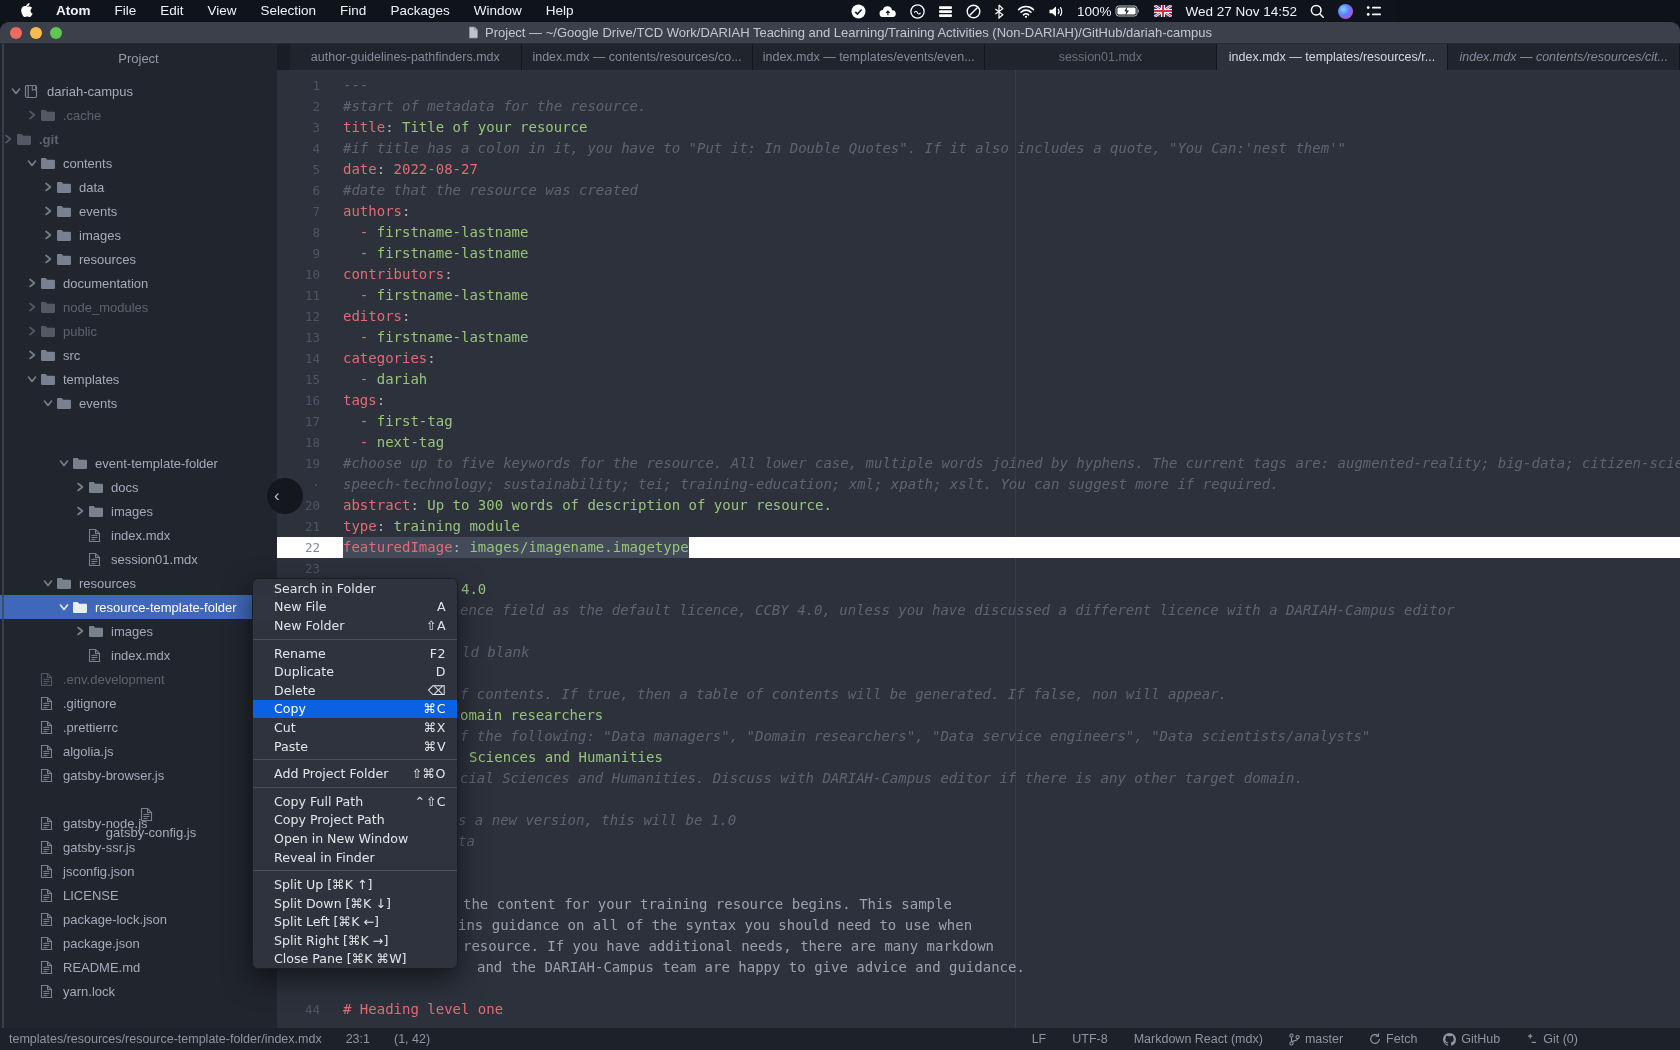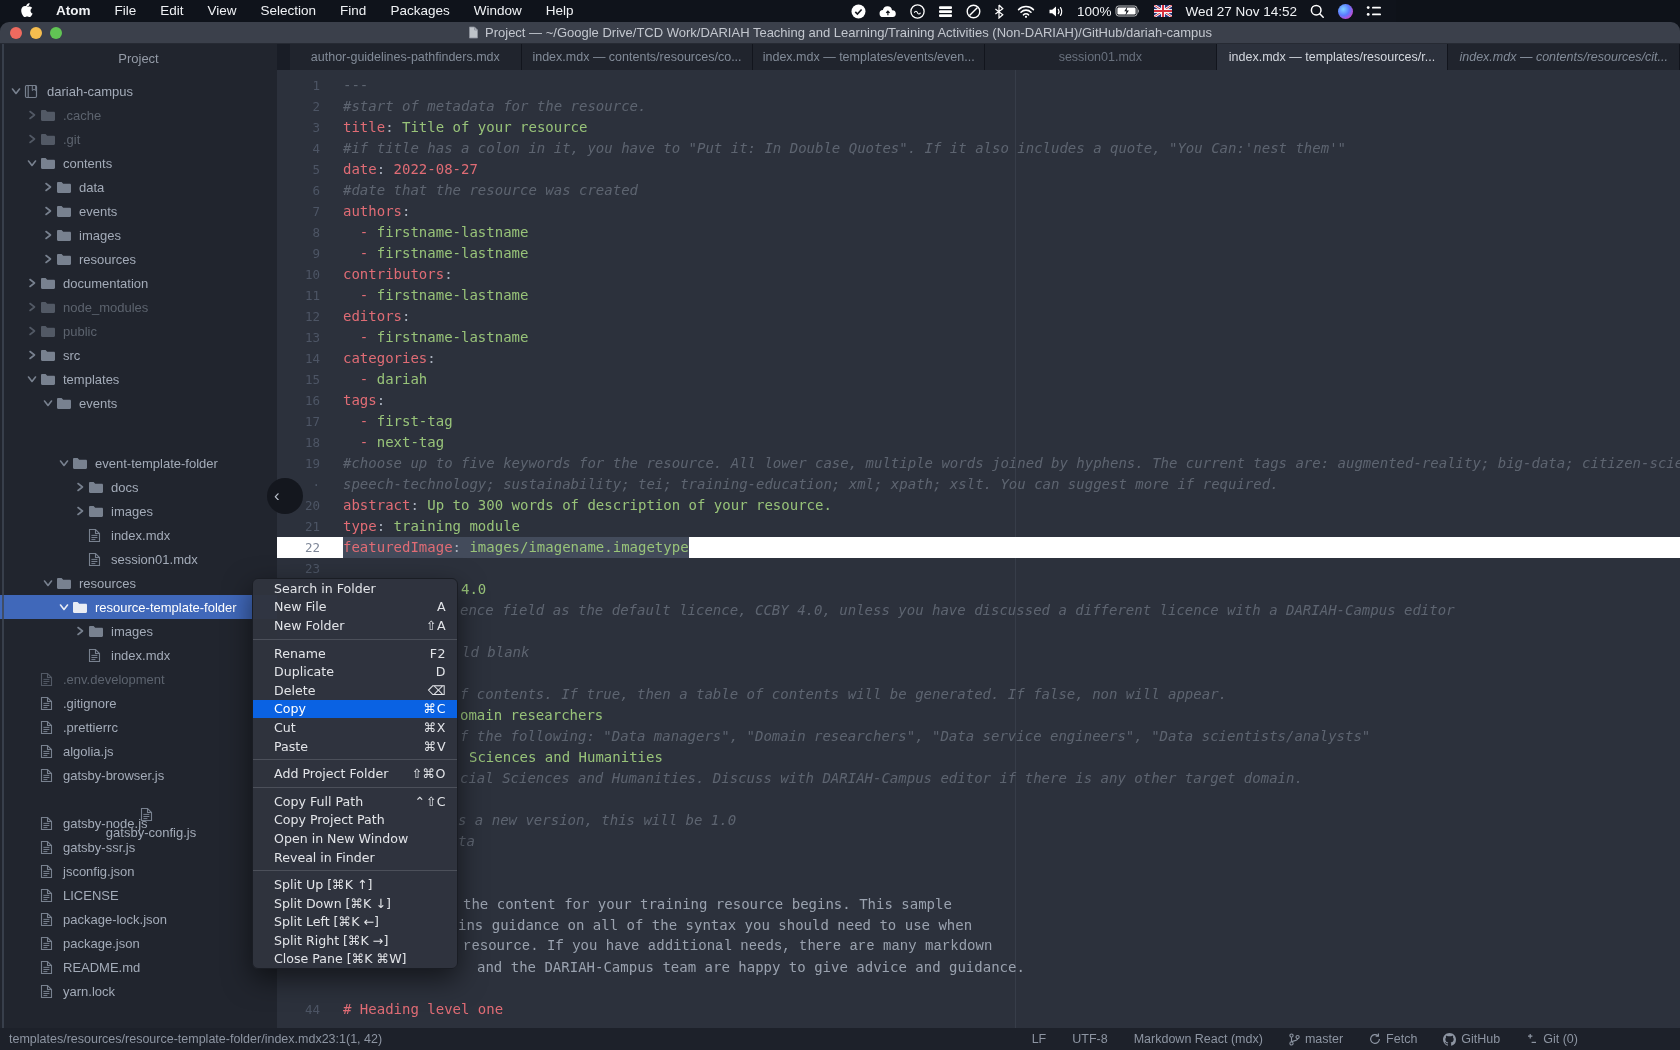--- a/index.html
+++ b/index.html
@@ -73,21 +73,21 @@
     padding:0 0;z-index:10;font-family:"DejaVu Sans",sans-serif;box-sizing:border-box;text-align:right;}
   .mi{height:18.6px;display:flex;align-items:center;justify-content:space-between;
     padding:0 11px 0 21px;font-size:12.6px;color:#e2e4e8;white-space:nowrap;}
   .mi .sc-key{margin-left:12px;letter-spacing:.5px;}
   .mi.hl{background:#0a62e3;color:#ffffff;}
   .msep{height:1px;background:#4c505a;margin:4px 0;}
   
   #statusbar{position:absolute;left:0;top:1028px;width:1680px;height:22px;background:#1d212a;
     display:flex;align-items:center;color:#8d95a2;font-size:12.5px;box-sizing:border-box;
     padding:0 102px 0 9px;}
-  #sb-left{display:flex;align-items:center;}
+  #sb-left{display:flex;align-items:center;gap:24px;}
   #sb-right{margin-left:auto;display:flex;align-items:center;gap:26px;}
   .sb-item{display:flex;align-items:center;gap:5px;white-space:nowrap;}
   .sb-item svg{color:#8d95a2;}
 </style>
 </head>
 <body>
 
 <div id="menubar">
   <div class="mb-left">
     <span id="apple-logo">
@@ -254,21 +254,21 @@
             <path d="M3 1.5L7.5 5 3 8.5" fill="none" stroke="currentColor" stroke-width="1.6" stroke-linecap="round" stroke-linejoin="round"></path>
           </svg>
         </span>
         <span class="tico">
           <svg width="16" height="13" viewBox="0 0 16 13">
             <path d="M1 2.2C1 1.5 1.5 1 2.2 1h3.4l1.6 1.8h6.6c.7 0 1.2.5 1.2 1.2v6.8c0 .7-.5 1.2-1.2 1.2H2.2C1.5 12 1 11.5 1 10.8z" fill="currentColor"></path>
           </svg>
         </span>
         <span class="tlabel">.cache</span>
       </div>
-      <div class="trow dim" style="padding-left: 24px;">
+      <div class="trow dim" style=" font-weight: bold;">
         <span class="tchev">
           <svg width="10" height="10" viewBox="0 0 10 10">
             <path d="M3 1.5L7.5 5 3 8.5" fill="none" stroke="currentColor" stroke-width="1.6" stroke-linecap="round" stroke-linejoin="round"></path>
           </svg>
         </span>
         <span class="tico">
           <svg width="16" height="13" viewBox="0 0 16 13">
             <path d="M1 2.2C1 1.5 1.5 1 2.2 1h3.4l1.6 1.8h6.6c.7 0 1.2.5 1.2 1.2v6.8c0 .7-.5 1.2-1.2 1.2H2.2C1.5 12 1 11.5 1 10.8z" fill="currentColor"></path>
           </svg>
         </span>
@@ -847,21 +847,21 @@
       <div class="erow">
         <span class="gut"></span>
         <span class="code" style="padding-left: 120px;"><span class="st">the content for your training resource begins. This sample</span></span>
       </div>
       <div class="erow">
         <span class="gut"></span>
         <span class="code" style="padding-left: 115px;"><span class="st">ins guidance on all of the syntax you should need to use when</span></span>
       </div>
       <div class="erow">
         <span class="gut"></span>
-        <span class="code" style="padding-left: 120px; font-family: Liberation Mono, monospace;"><span class="st">resource. If you have additional needs, there are many markdown</span></span>
+        <span class="code" style="padding-left: 120px;"><span class="st">resource. If you have additional needs, there are many markdown</span></span>
       </div>
       <div class="erow">
         <span class="gut"></span>
         <span class="code" style="padding-left: 134px;"><span class="st">and the DARIAH-Campus team are happy to give advice and guidance.</span></span>
       </div>
       <div class="erow">
         <span class="gut"></span>
         <span class="code"></span>
       </div>
       <div class="erow">

